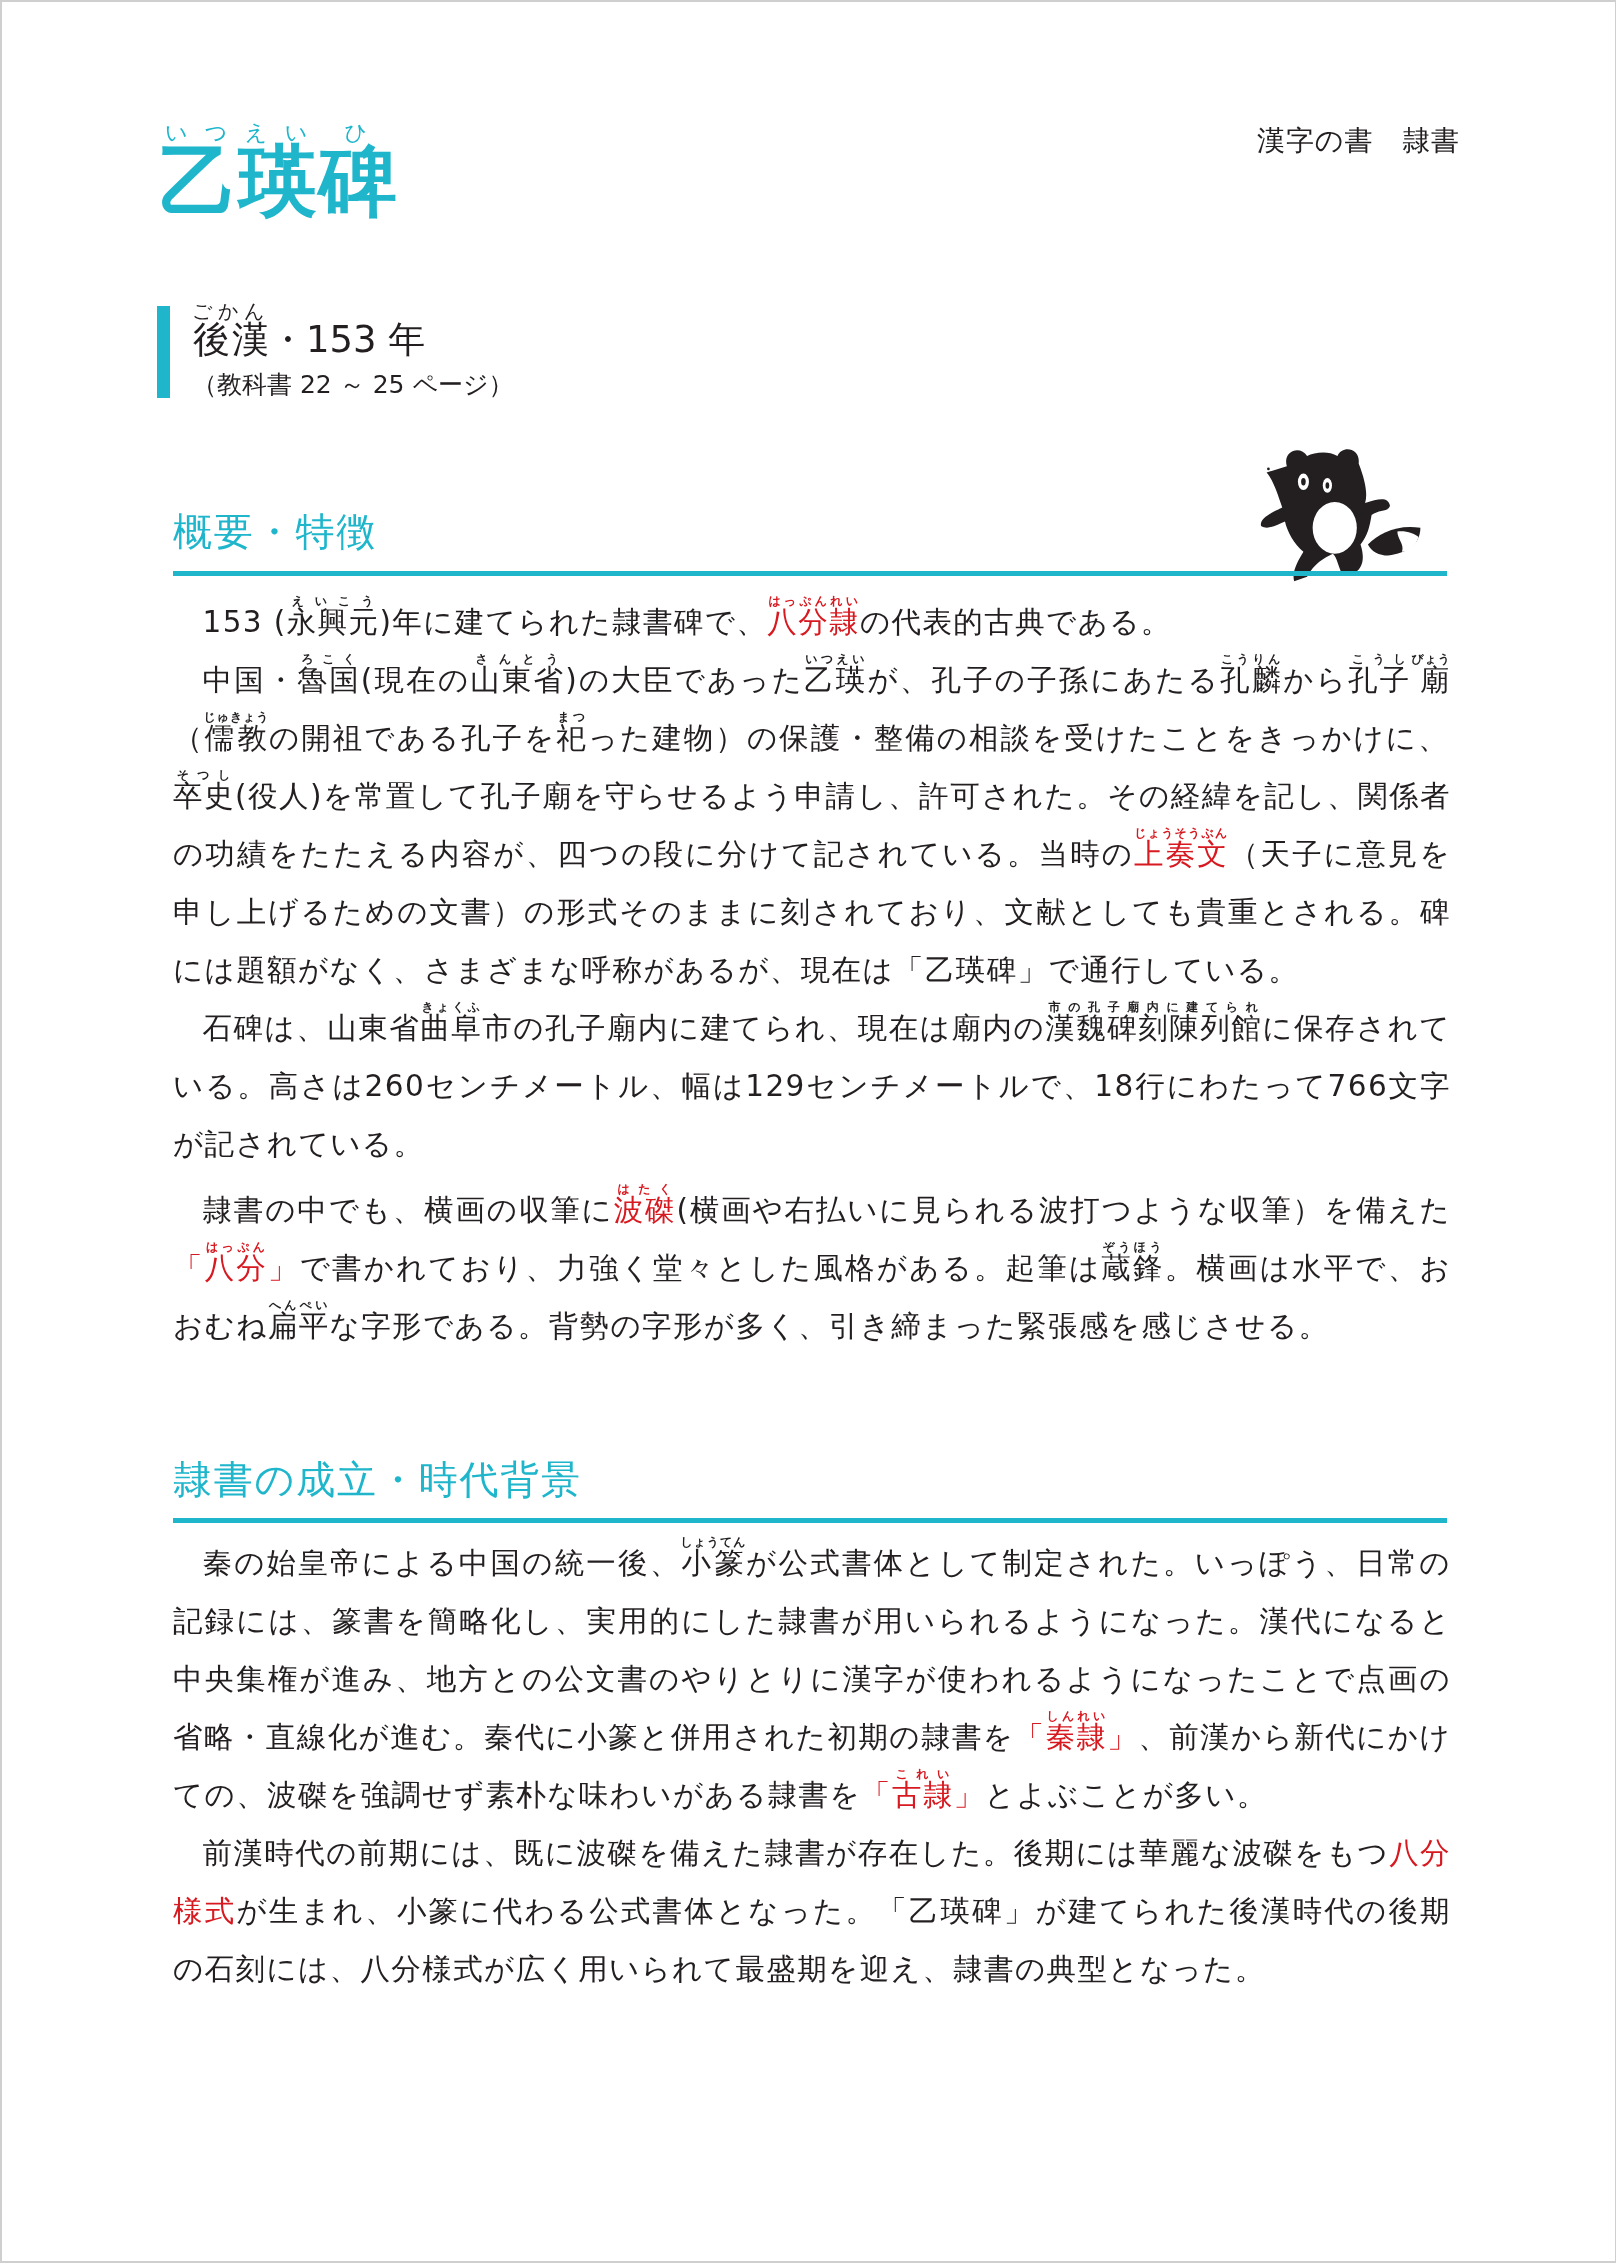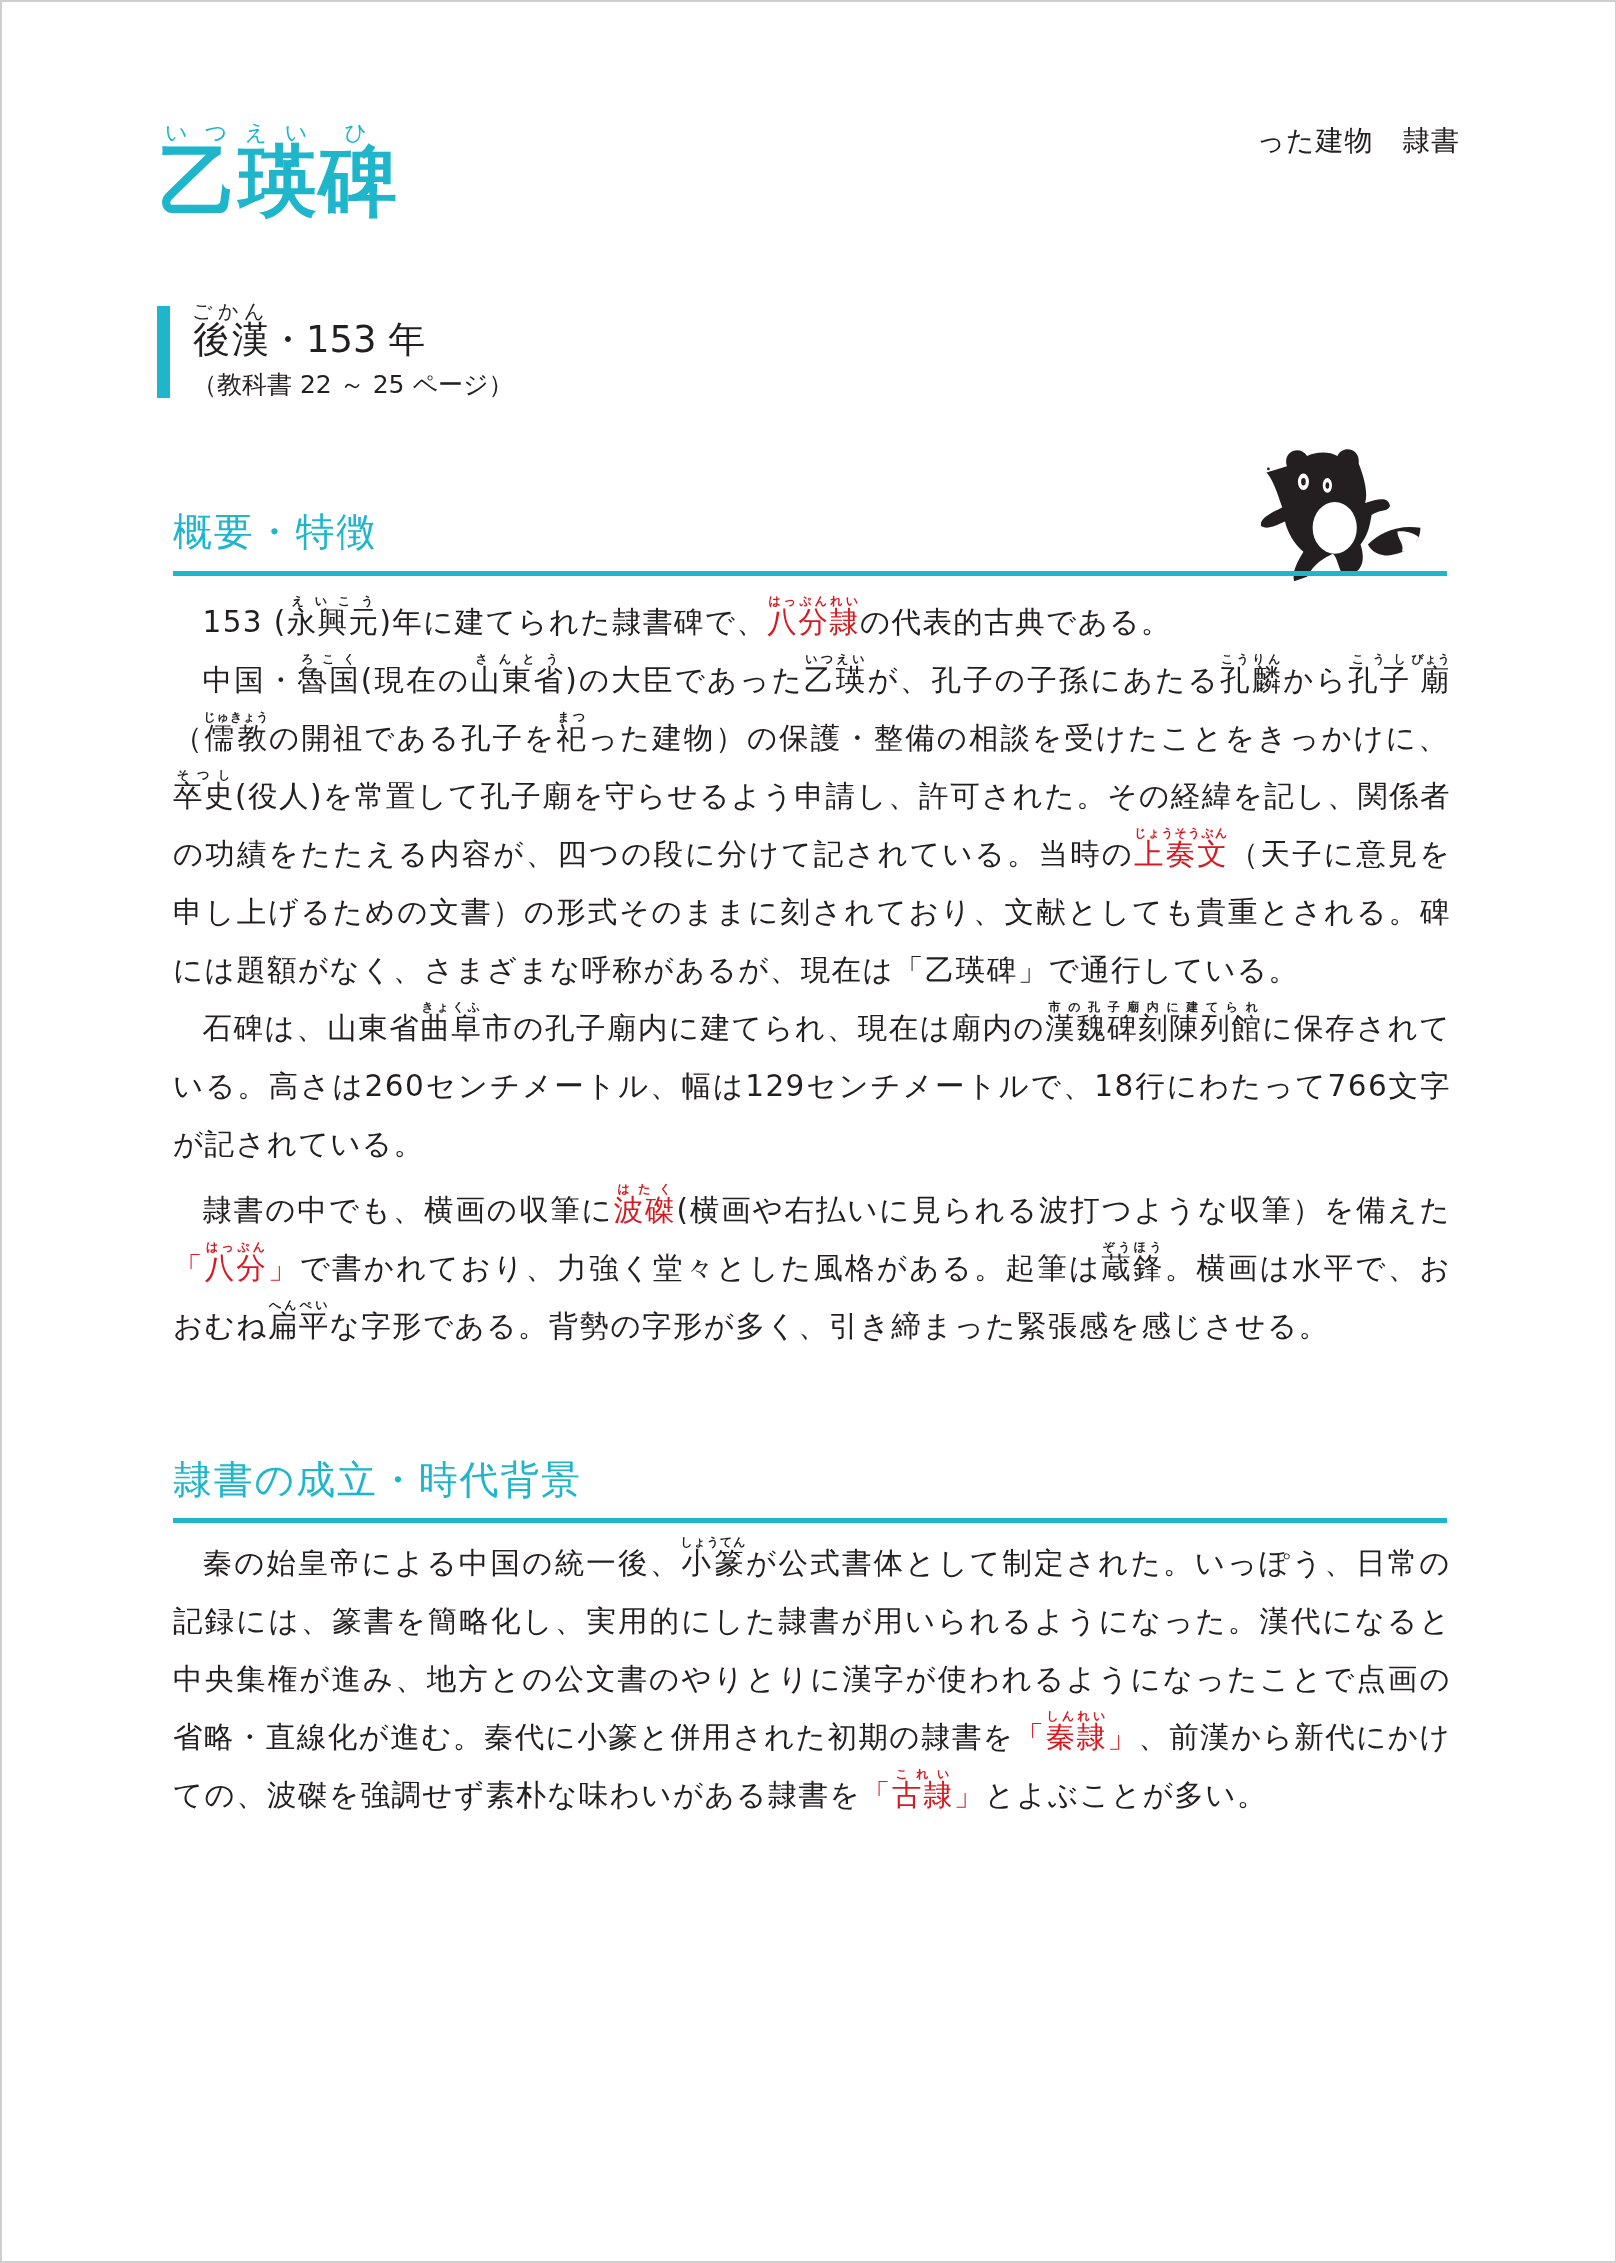--- a/index.html
+++ b/index.html
@@ -40,21 +40,21 @@
   .body-text rt { font-size: 12px; font-weight: bold; }
   .red { color: #d71920; }
   .red rt { color: #d71920; margin-top: 9px; }
   .mascot { position: absolute; left: 1248px; top: 441px; width: 175px; height: 143px; }
 </style>
 </head>
 <body>
 
 <div class="page-frame">
 
-  <div class="header-category">った建物　隷書</div>
+  <div class="header-category">漢字の書　隷書</div>
 
   <div class="title-block">
     <div class="main-title">
       <ruby><span>乙</span><rt>いつ</rt></ruby><ruby><span>瑛</span><rt>えい</rt></ruby><ruby><span>碑</span><rt>ひ</rt></ruby>
     </div>
   </div>
 
   <div class="era-block">
     <div class="era-bar"></div>
     <div class="era-title">
@@ -84,16 +84,17 @@
     <p><span>中国・</span><ruby><span>魯国</span><rt>ろこく</rt></ruby><span>(現在の</span><ruby><span>山東省</span><rt>さんとう</rt></ruby><span>)の大臣であった</span><ruby><span>乙瑛</span><rt>いつえい</rt></ruby><span>が、孔子の子孫にあたる</span><ruby><span>孔麟</span><rt>こうりん</rt></ruby><span>から</span><ruby><span>孔子</span><rt>こうし</rt></ruby><ruby><span>廟</span><rt>びょう</rt></ruby><span>（</span><ruby><span>儒教</span><rt>じゅきょう</rt></ruby><span>の開祖である孔子を</span><ruby><span>祀</span><rt>まつ</rt></ruby><span>った建物）の保護・整備の相談を受けたことをきっかけに、</span><ruby><span>卒史</span><rt>そつし</rt></ruby><span>(役人)を常置して孔子廟を守らせるよう申請し、許可された。その経緯を記し、関係者の功績をたたえる内容が、四つの段に分けて記されている。当時の</span><ruby class="red"><span>上奏文</span><rt>じょうそうぶん</rt></ruby><span>（天子に意見を申し上げるための文書）の形式そのままに刻されており、文献としても貴重とされる。碑には題額がなく、さまざまな呼称があるが、現在は「乙瑛碑」で通行している。</span></p>
     <p><span>石碑は、山東省</span><ruby><span>曲阜</span><rt>きょくふ</rt></ruby><span>市の孔子廟内に建てられ、現在は廟内の</span><ruby><span>漢魏碑刻陳列館</span><rt>市の孔子廟内に建てられ</rt></ruby><span>に保存されている。高さは260センチメートル、幅は129センチメートルで、18行にわたって766文字が記されている。</span></p>
     <p><span>隷書の中でも、横画の収筆に</span><ruby class="red"><span>波磔</span><rt>はたく</rt></ruby><span>(横画や右払いに見られる波打つような収筆）を備えた</span><span class="red">「</span><ruby class="red"><span>八分</span><rt>はっぷん</rt></ruby><span class="red">」</span><span>で書かれており、力強く堂々とした風格がある。起筆は</span><ruby><span>蔵鋒</span><rt>ぞうほう</rt></ruby><span>。横画は水平で、おおむね</span><ruby><span>扁平</span><rt>へんぺい</rt></ruby><span>な字形である。背勢の字形が多く、引き締まった緊張感を感じさせる。</span></p>
   </div>
 
   <div class="section-heading" style="top:1451px;">隷書の成立・時代背景</div>
   <div class="section-rule" style="top:1516px;"></div>
 
   <div class="body-text" style="top:1532px;">
     <p><span>秦の始皇帝による中国の統一後、</span><ruby><span>小篆</span><rt>しょうてん</rt></ruby><span>が公式書体として制定された。いっぽう、日常の記録には、篆書を簡略化し、実用的にした隷書が用いられるようになった。漢代になると中央集権が進み、地方との公文書のやりとりに漢字が使われるようになったことで点画の省略・直線化が進む。秦代に小篆と併用された初期の隷書を</span><span class="red">「</span><ruby class="red"><span>秦隷</span><rt>しんれい</rt></ruby><span class="red">」</span><span>、前漢から新代にかけての、波磔を強調せず素朴な味わいがある隷書を</span><span class="red">「</span><ruby class="red"><span>古隷</span><rt>これい</rt></ruby><span class="red">」</span><span>とよぶことが多い。</span></p>
+    <p><span>前漢時代の前期には、既に波磔を備えた隷書が存在した。後期には華麗な波磔をもつ</span><span class="red">八分様式</span><span>が生まれ、小篆に代わる公式書体となった。「乙瑛碑」が建てられた後漢時代の後期の石刻には、八分様式が広く用いられて最盛期を迎え、隷書の典型となった。</span></p>
   </div>
 
 </div>
 
 
 </body></html>

